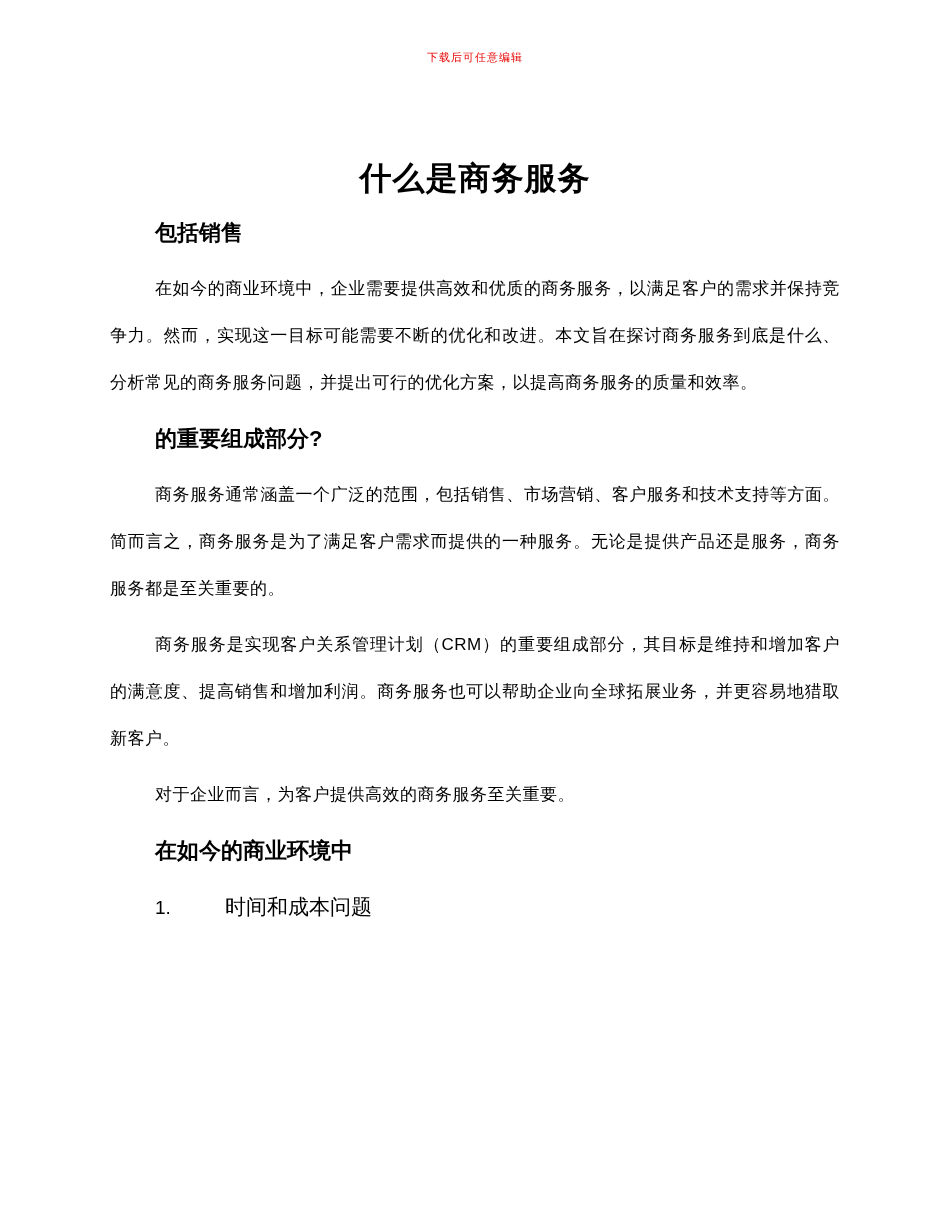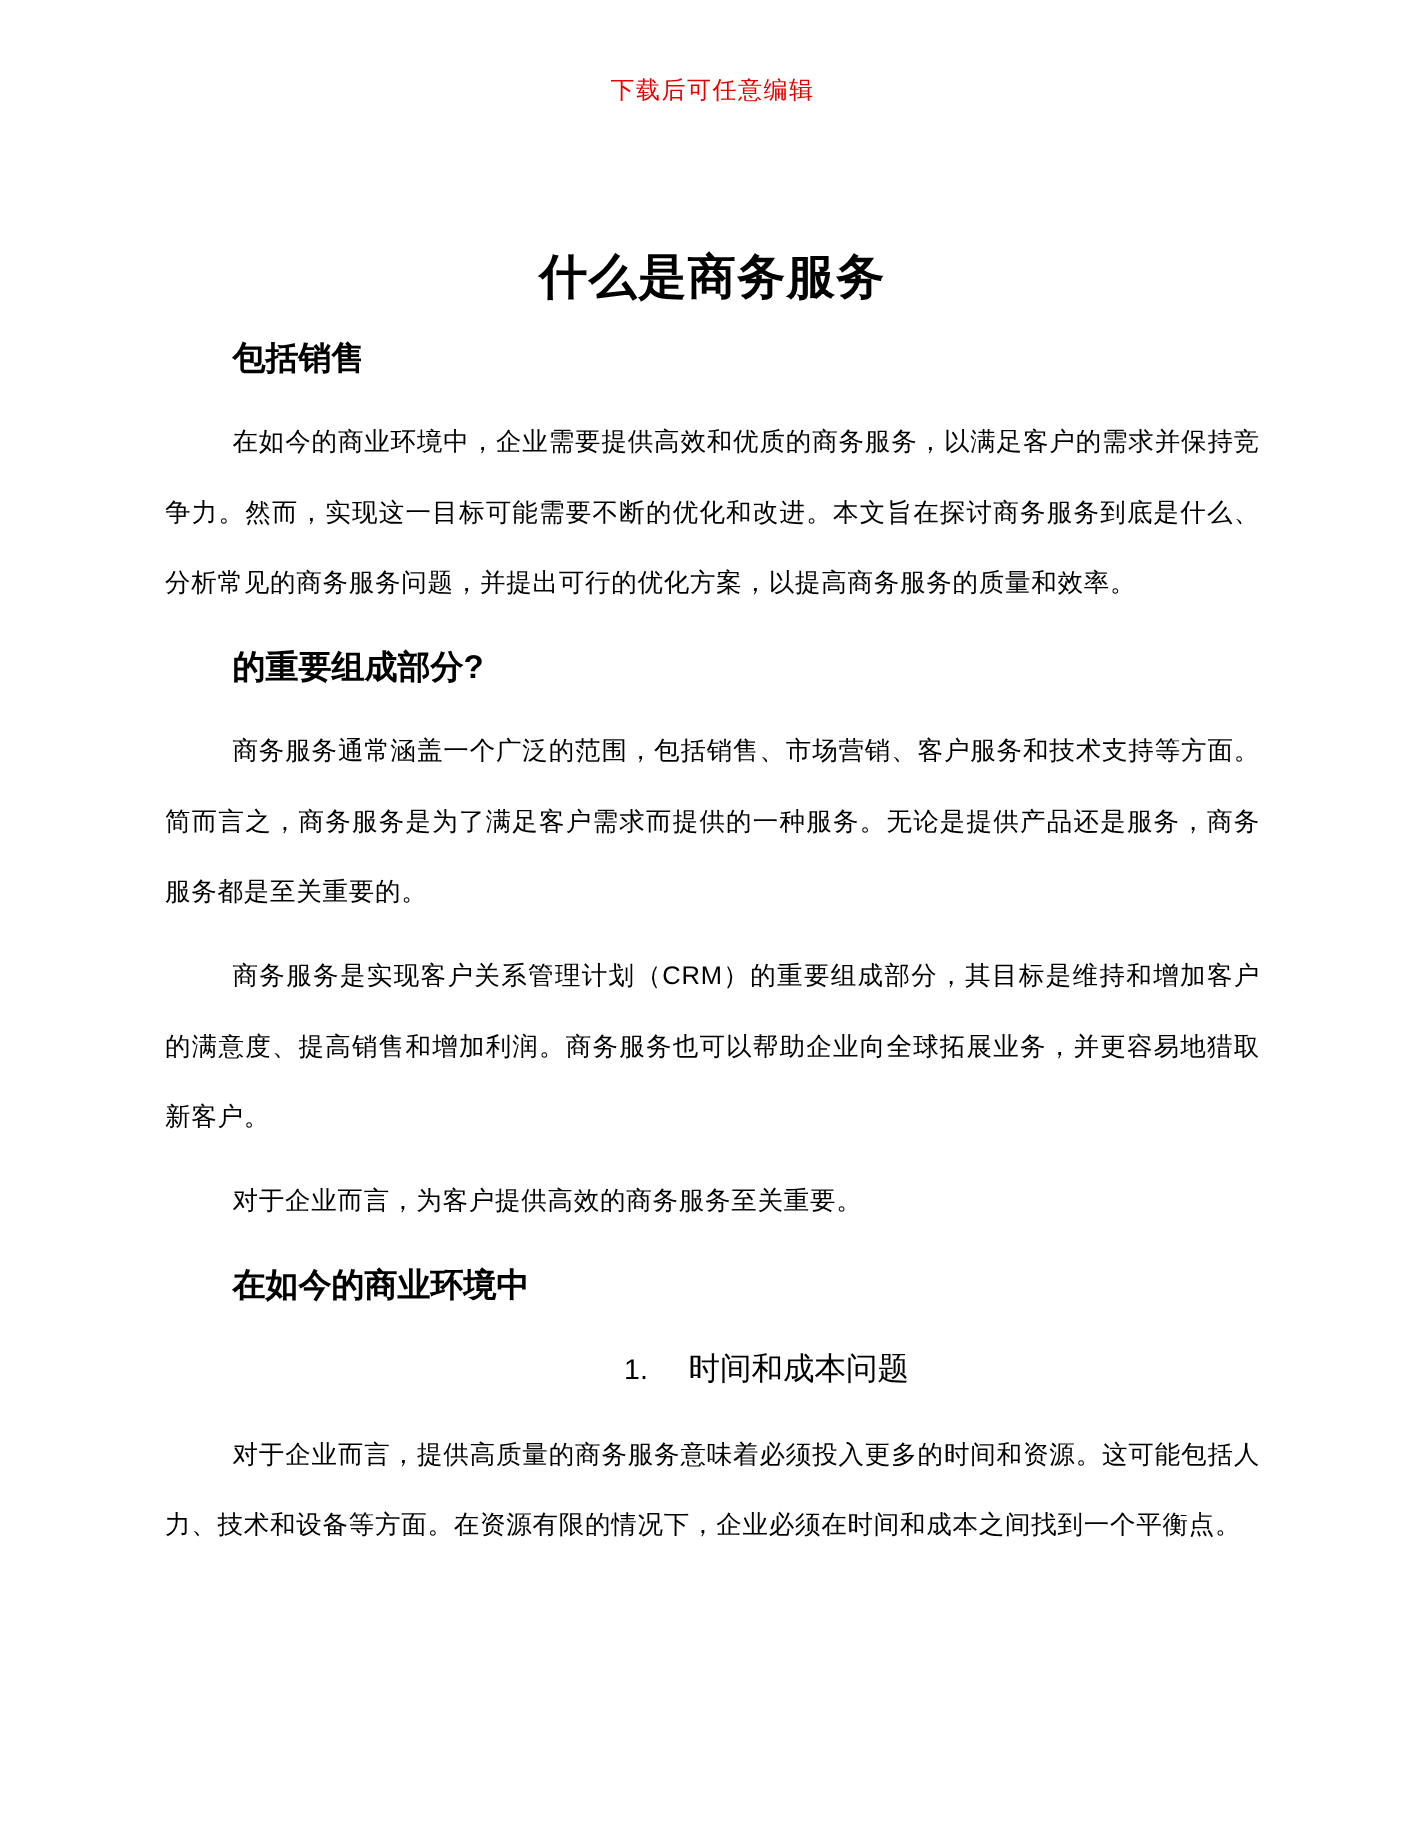--- a/index.html
+++ b/index.html
@@ -15,21 +15,21 @@
     margin: 0 auto;
     background: #ffffff;
     color: #000000;
     font-family: "Liberation Sans", "DejaVu Sans", sans-serif;
     padding: 0 110px;
     overflow: hidden;
   }
   .edit-note {
     padding-top: 50px;
     text-align: center;
-    font-size: 16px;
+    font-size: 11px;
     letter-spacing: 1px;
     color: #e60000;
   }
   .doc-title {
     margin: 92px 0 0 0;
     text-align: center;
     font-size: 32px;
     font-weight: bold;
     line-height: 42px;
     letter-spacing: 1px;
@@ -51,21 +51,20 @@
     line-height: 47px;
     text-indent: 45px;
     text-align: justify;
     letter-spacing: 0.5px;
   }
   .list-item {
     margin: 9px 0 0 0;
     font-size: 20px;
     line-height: 47px;
     padding-left: 45px;
-    text-align: center;
   }
   .list-number {
     display: inline-block;
     width: 70px;
     font-size: 19px;
   }
   .list-label {
     font-size: 21px;
   }
 </style>
@@ -91,16 +90,15 @@
     <p class="body-para">商务服务是实现客户关系管理计划（CRM）的重要组成部分，其目标是维持和增加客户的满意度、提高销售和增加利润。商务服务也可以帮助企业向全球拓展业务，并更容易地猎取新客户。</p>
 
     <p class="body-para">对于企业而言，为客户提供高效的商务服务至关重要。</p>
 
     <h2 class="section-heading">在如今的商业环境中</h2>
 
     <div class="list-item">
       <span class="list-number">1.</span><span class="list-label">时间和成本问题</span>
     </div>
 
-    <p class="body-para">对于企业而言，提供高质量的商务服务意味着必须投入更多的时间和资源。这可能包括人力、技术和设备等方面。在资源有限的情况下，企业必须在时间和成本之间找到一个平衡点。</p>
 
   </div>
 </div>
 
 </body></html>

